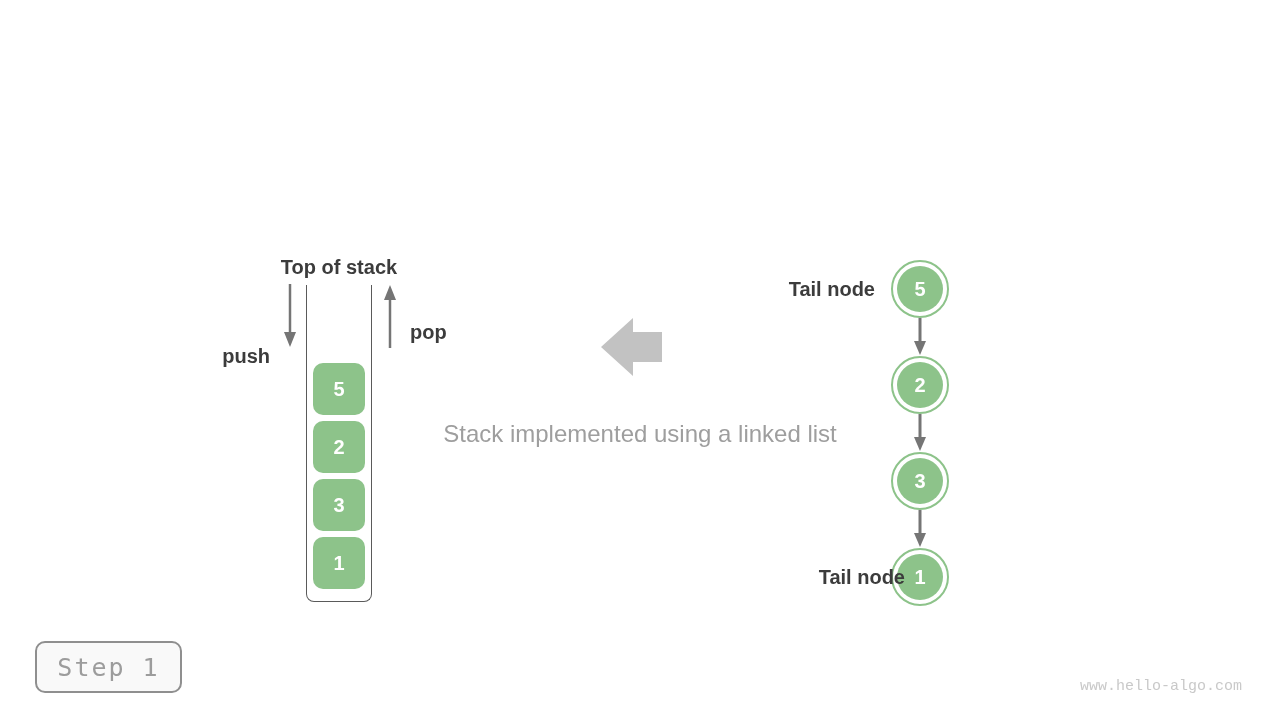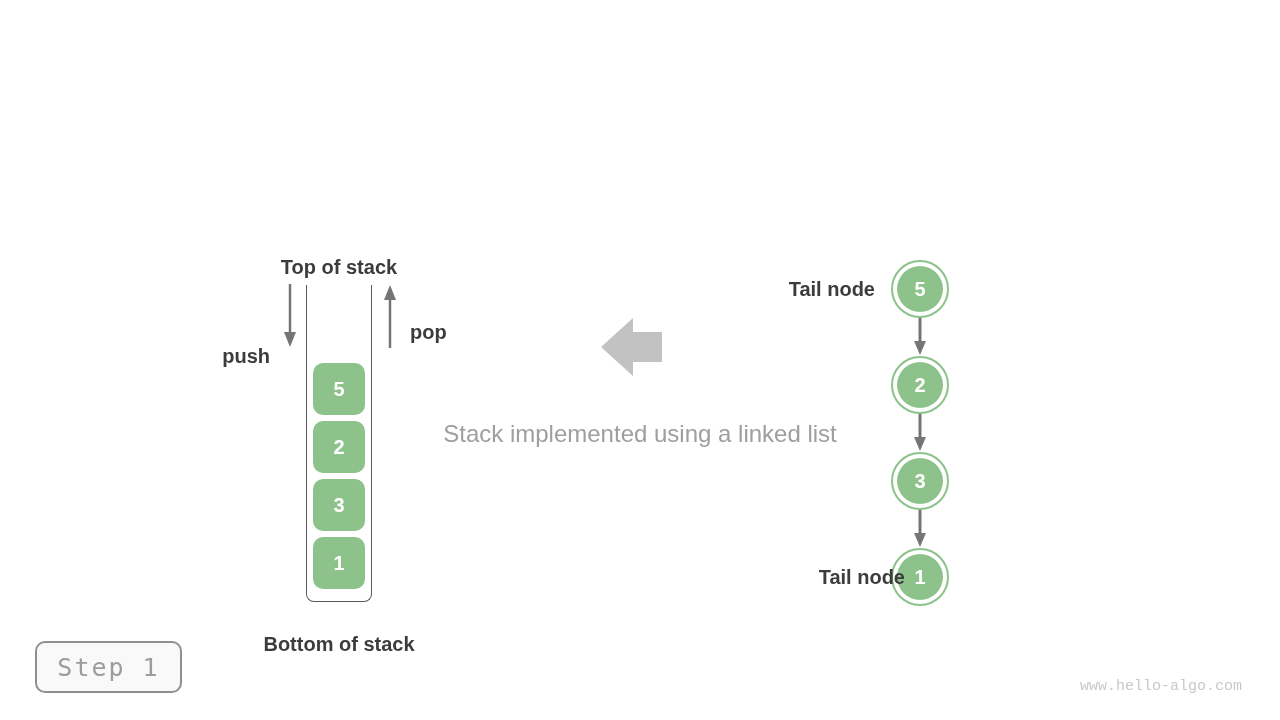--- a/index.html
+++ b/index.html
@@ -107,21 +107,20 @@
       <polygon class="fill-arrow" points="8,2 2,17 14,17"></polygon>
     </svg>
 
     <div class="abs stack-box"></div>
 
     <div class="abs stack-item" style="top:363px;">5</div>
     <div class="abs stack-item" style="top:421px;">2</div>
     <div class="abs stack-item" style="top:479px;">3</div>
     <div class="abs stack-item" style="top:537px;">1</div>
 
-    <div class="abs bold-label center" style="left:239px; top:616px; width:200px;">Bottom of stack</div>
   </div>
 
   <svg class="abs" style="left:598px; top:315px;" width="68" height="64" viewBox="0 0 68 64">
     <polygon class="fill-block" points="3,32 35,3 35,17 64,17 64,47 35,47 35,61"></polygon>
   </svg>
 
   <div class="abs caption center" style="left:340px; top:404px; width:600px;">Stack implemented using a linked list</div>
 
   <div class="group">
 

